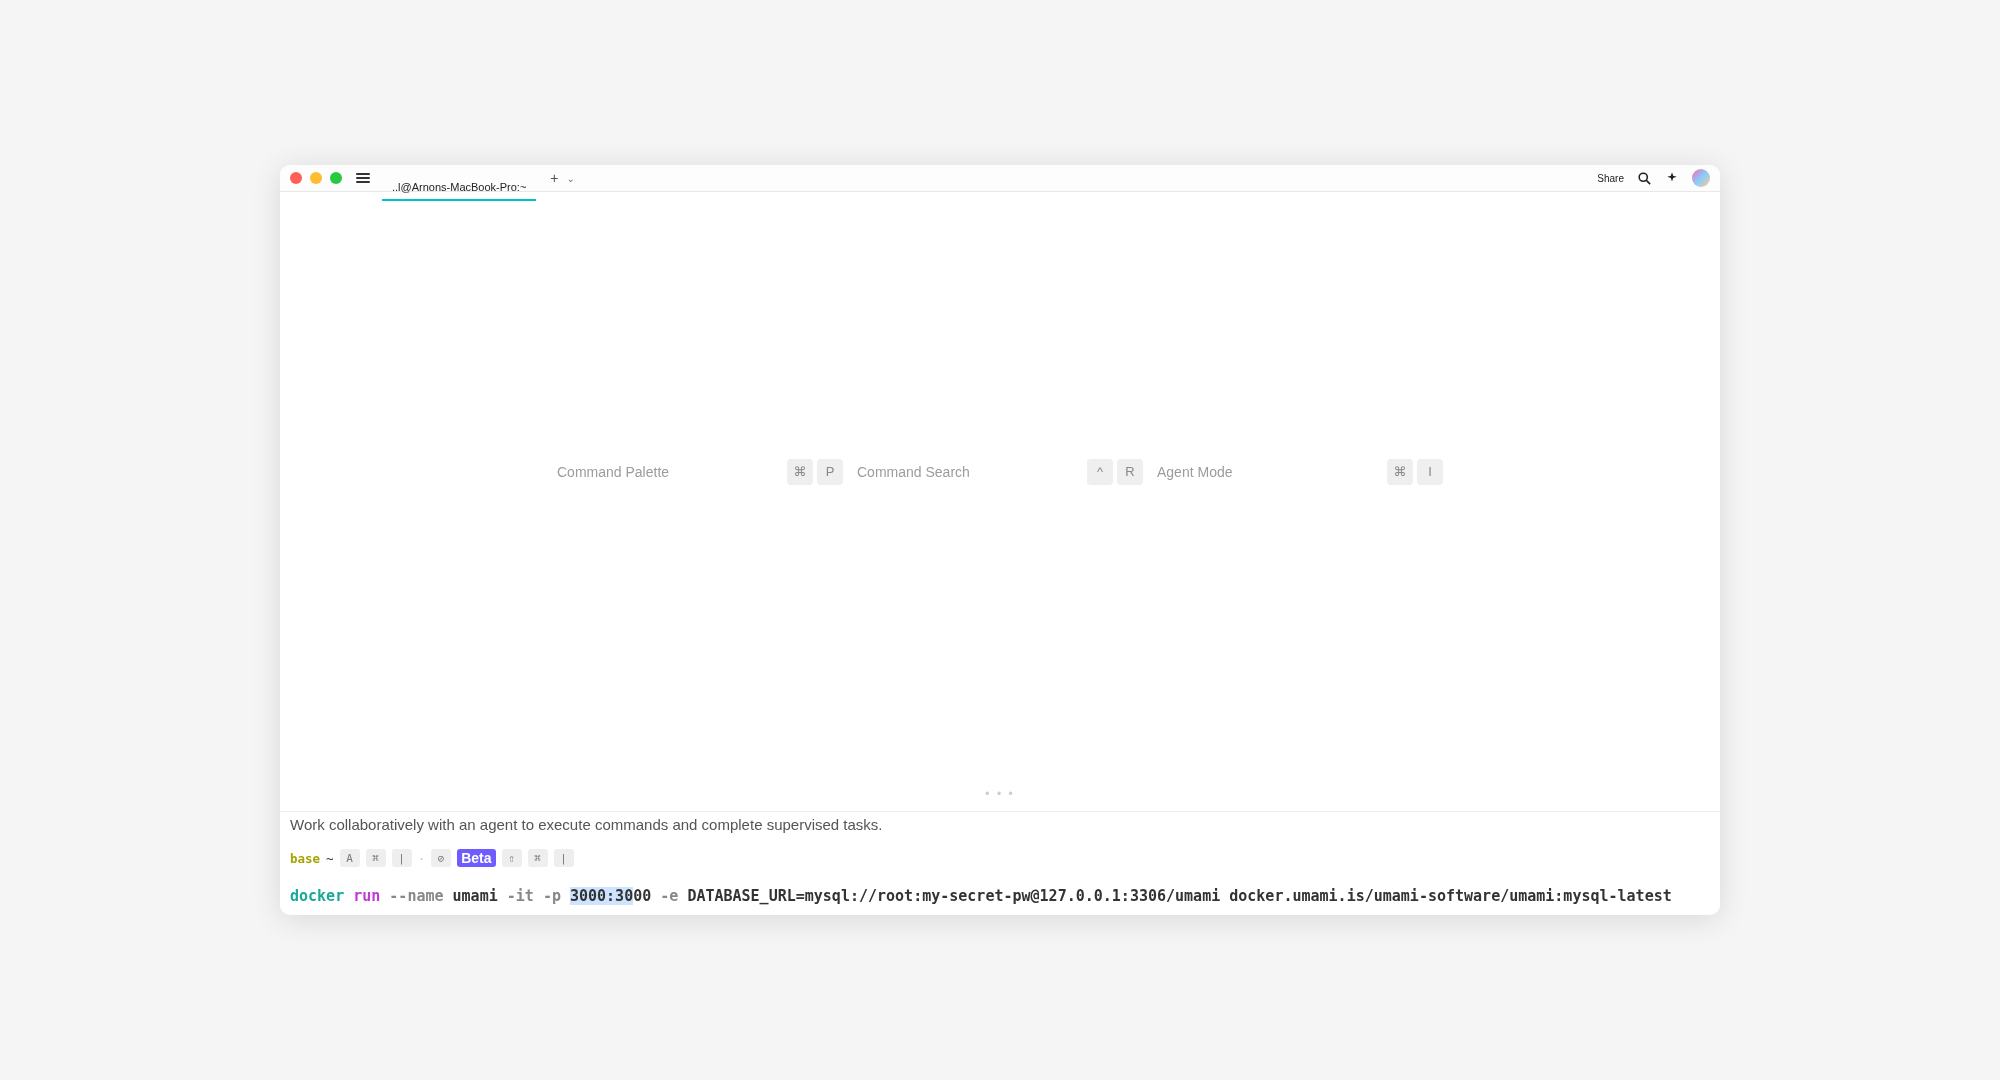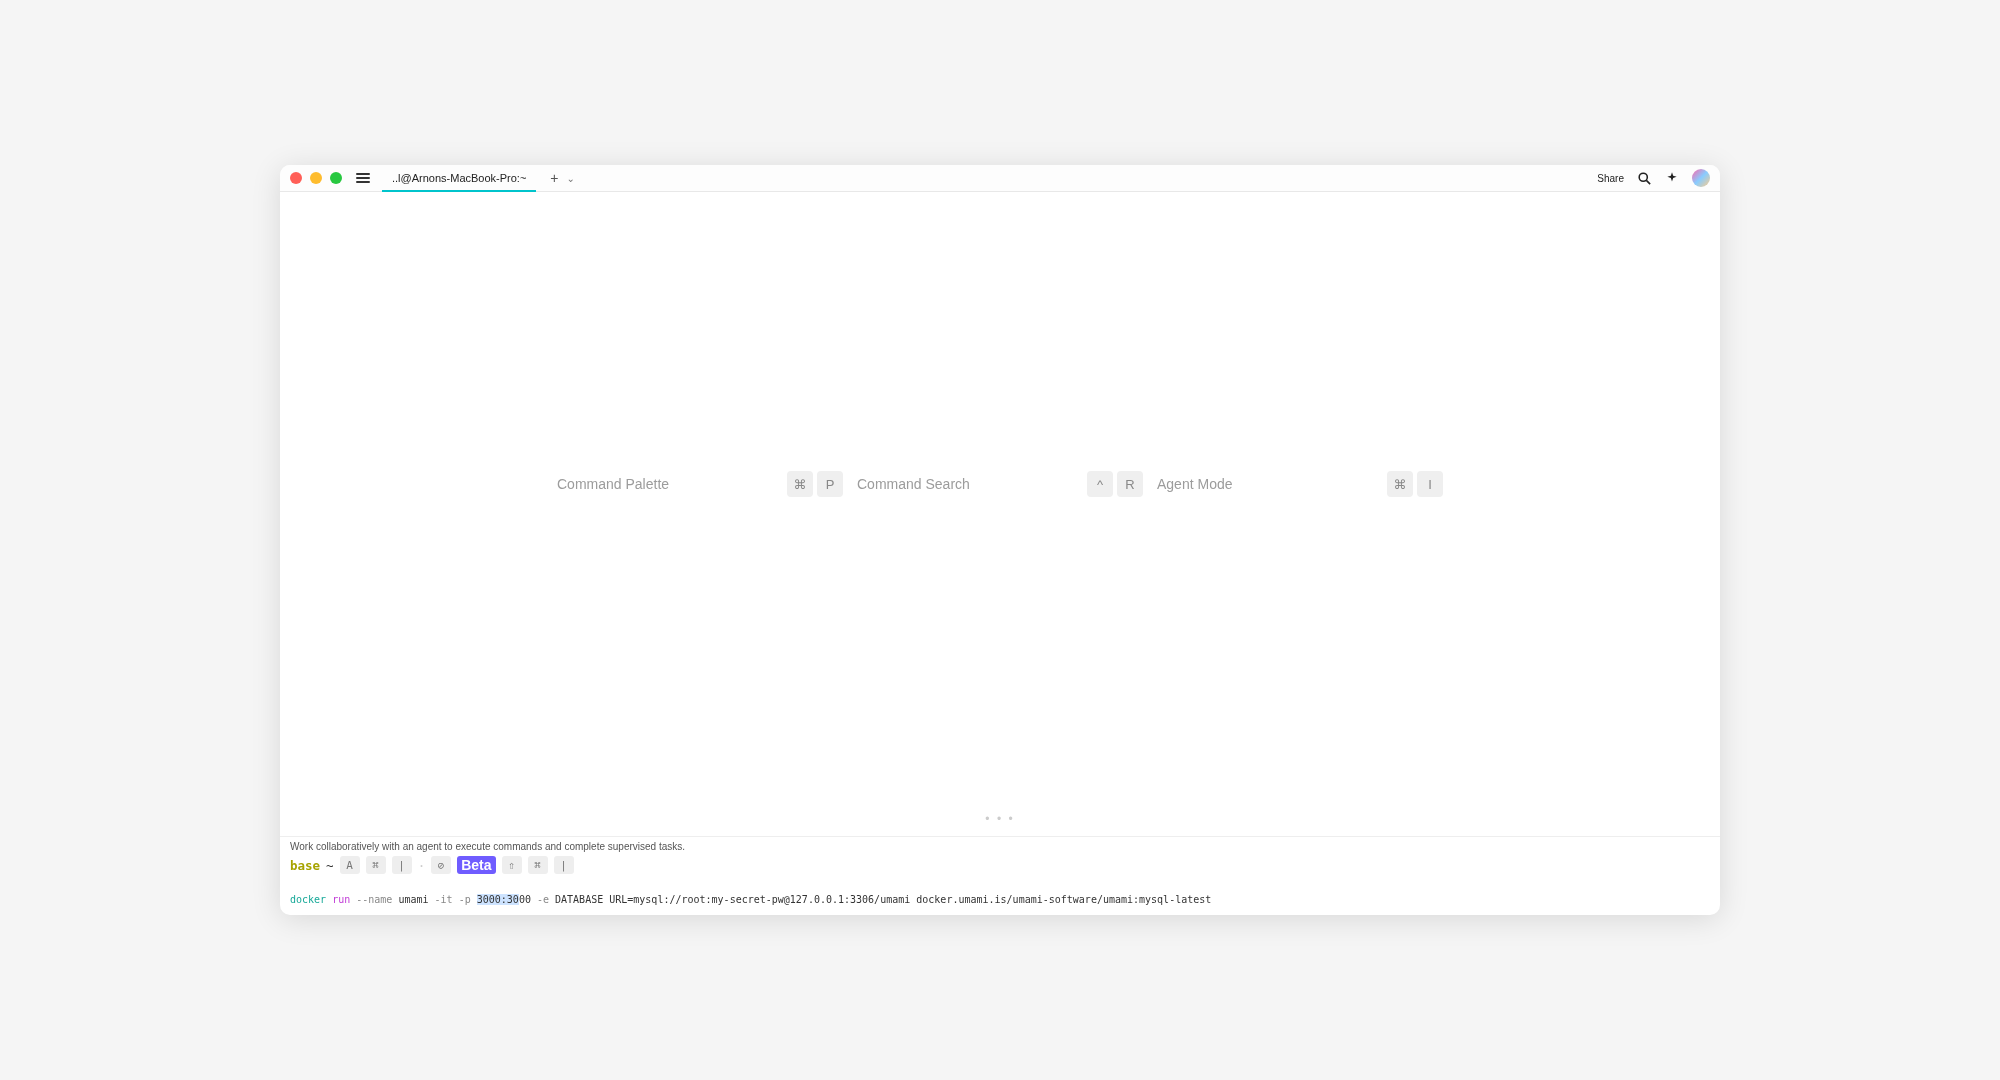--- a/index.html
+++ b/index.html
@@ -40,21 +40,21 @@
   .menu-icon span{ height:2px; background:#333; display:block; border-radius:1px;}
   .tab {
     display: flex;
     align-items: center;
     height: 100%;
     padding: 0 10px;
     border-bottom: 2px solid #00c4cc;
     font-size: 11px;
     color: #222;
     position: relative;
-    top:1px;
+    top:10px;
   }
   .add-tab { margin-left: 10px; font-size: 14px; color:#555; cursor:pointer; padding:0 4px;}
   .tab-chevron { margin-left:4px; font-size:10px; color:#777; cursor:pointer;}
   .titlebar-right { margin-left:auto; display:flex; align-items:center; gap:12px; }
   .share { font-size:10px; color:#222; cursor:pointer; }
   .tb-icon { width:16px; height:16px; display:flex; align-items:center; justify-content:center; cursor:pointer; color:#222;}
   .avatar { width:18px; height:18px; border-radius:50%; background: linear-gradient(135deg,#f6a,#8cf,#fc8); cursor:pointer;}
   
   .main {
     flex: 1;
@@ -80,44 +80,45 @@
     color:#888;
   }
   .overflow-dots { position:absolute; bottom:10px; left:50%; transform:translateX(-50%); color:#ccc; letter-spacing:2px; font-size:12px; cursor:pointer;}
   
   .footer {
     border-top: 1px solid #eee;
     padding: 4px 10px 10px 10px;
     font-family: "SF Mono", ui-monospace, Menlo, Monaco, Consolas, monospace;
   }
   .hint {
-    font-size: 10px;
+    font-size: 15px;
     color: #555;
     font-family: -apple-system, BlinkMacSystemFont, sans-serif;
-    margin-bottom: 4px;
+    margin-bottom: 16px;
   }
   .prompt-line {
     display:flex; align-items:center; gap:6px;
     font-size:12.5px;
     margin-bottom: 20px;
   }
   .env { color:#a7a300; font-weight:600;}
   .tilde { color:#333; }
   .mini-btn {
     background:#eee; border-radius:3px; min-width:20px; height:18px; padding:0 4px;
     display:flex; align-items:center; justify-content:center; font-size:11px; color:#777;
     cursor:pointer;
   }
   .beta { background:#6f5cff; color:#fff; font-weight:600; font-family: -apple-system, sans-serif; font-size:14px;}
   .divider-icn { color:#ccc;}
   .command-line {
-    font-size: 10px;
+    font-size: 15px;
     white-space: pre;
     color:#333;
     overflow:hidden;
+    font-weight:bold;
   }
   .cmd-docker{ color:#18a999;}
   .cmd-run{ color:#c03bd6;}
   .cmd-flag{ color:#888;}
   .cmd-arg{ color:#333;}
   .cmd-sel{ background:#cde3ff; }
 </style>
 </head>
 <body>
 

